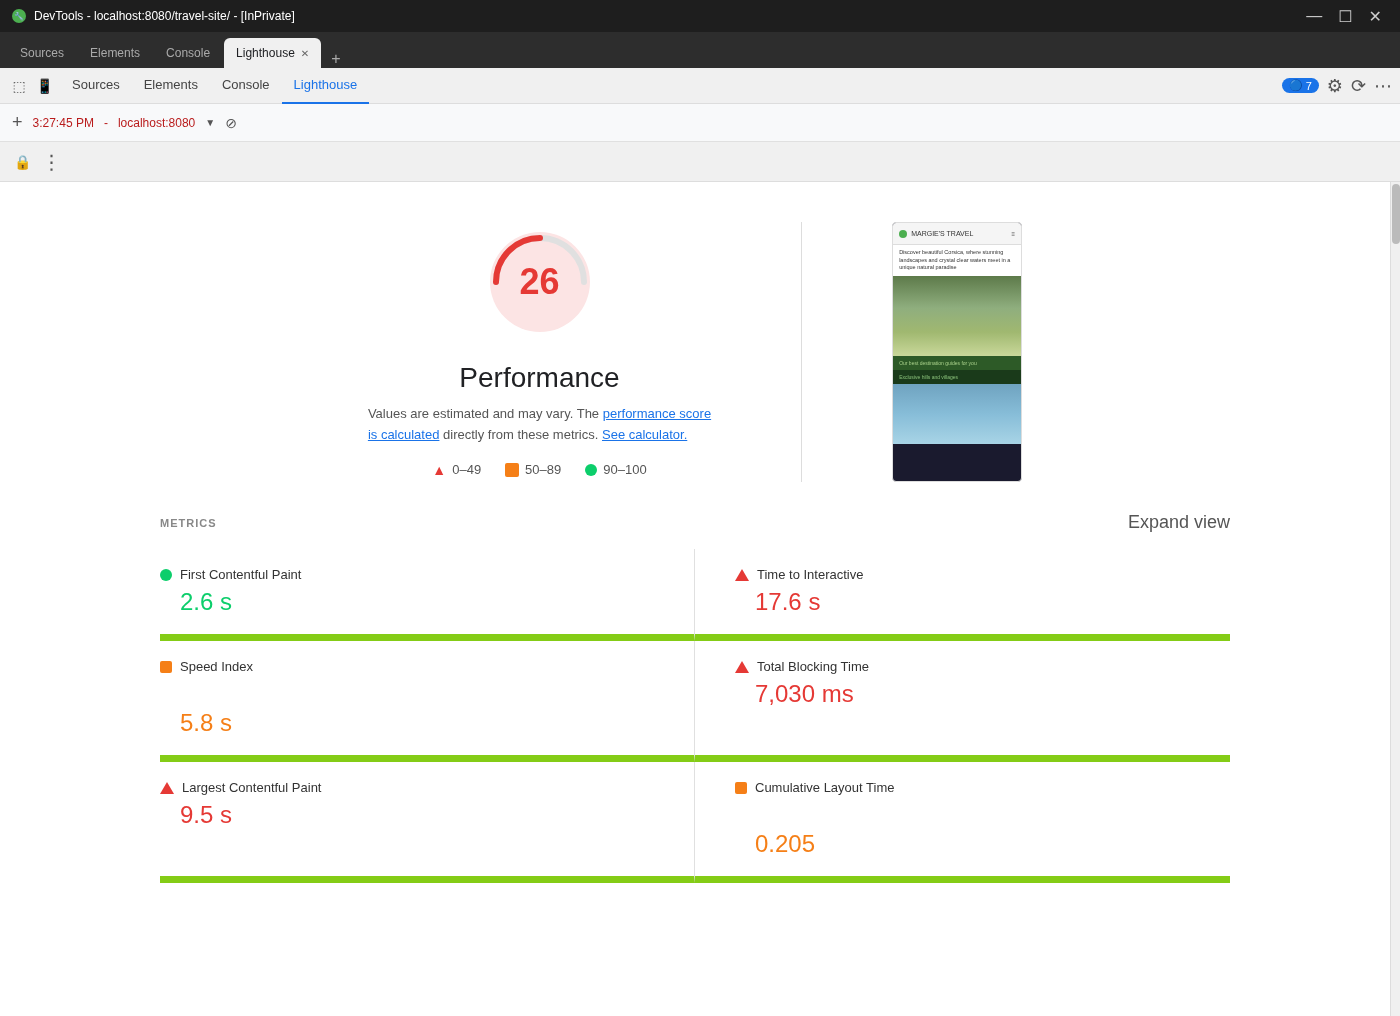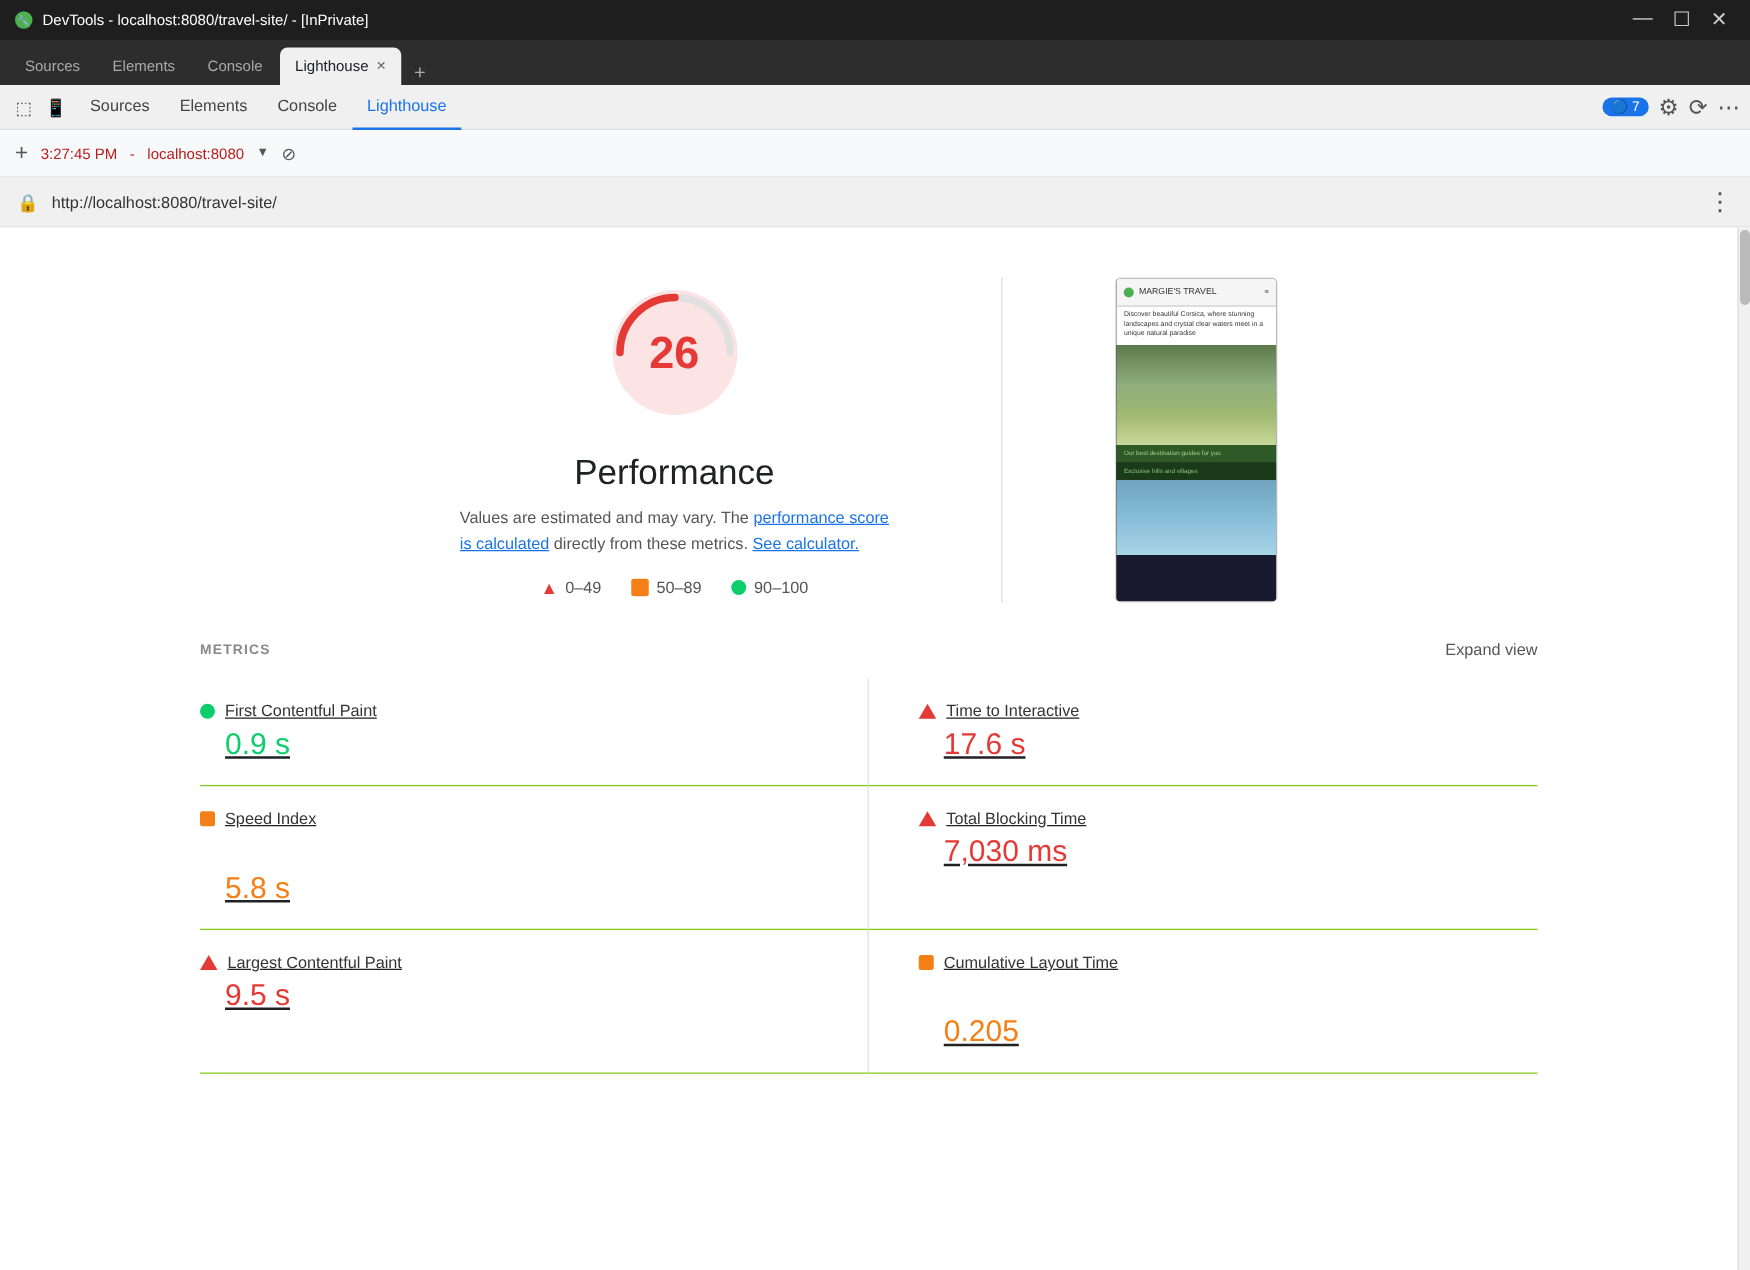--- a/index.html
+++ b/index.html
@@ -292,35 +292,34 @@
 
     .metrics-title {
       font-size: 11px;
       font-weight: 700;
       color: #888;
       letter-spacing: 1px;
       text-transform: uppercase;
     }
 
     .expand-view {
-      font-size: 13px;
+      font-size: 18px;
       color: #555;
       cursor: pointer;
     }
 
     .metrics-grid {
       display: grid;
       grid-template-columns: 1fr 1fr;
       gap: 0;
     }
 
     .metric-item {
       padding: 18px 20px;
-      border-bottom: 1px solid #84cc16;
-      text-decoration: underline;
+      border-bottom: 7px solid #84cc16;
     }
 
     .metric-item:nth-child(odd) {
       border-right: 1px solid #e0e0e0;
       padding-left: 0;
     }
 
     .metric-item:nth-child(even) {
       padding-left: 40px;
     }
@@ -424,21 +423,20 @@
   <span class="url-add">+</span>
   <span class="url-time">3:27:45 PM</span>
   <span class="url-time"> - </span>
   <span class="url-time">localhost:8080</span>
   <span class="url-dropdown">▼</span>
   <span class="url-stop">⊘</span>
 </div>
 
 <div class="address-bar">
   <span class="address-icon">🔒</span>
-  <span class="address-url">http://localhost:8080/travel-site/</span>
   <span class="address-menu">⋮</span>
 </div>
 
 <div class="main-content">
   <div class="content-area">
 
     <div class="score-section">
 
       <div class="score-left">
 
@@ -512,21 +510,21 @@
         <span class="expand-view">Expand view</span>
       </div>
 
       <div class="metrics-grid">
 
         <div class="metric-item">
           <div class="metric-name-row">
             <div class="metric-icon-green"></div>
             <span class="metric-name">First Contentful Paint</span>
           </div>
-          <div class="metric-value green">0.9 s</div>
+          <div class="metric-value green">2.6 s</div>
         </div>
 
         <div class="metric-item">
           <div class="metric-name-row">
             <div class="metric-icon-red"></div>
             <span class="metric-name">Time to Interactive</span>
           </div>
           <div class="metric-value red">17.6 s</div>
         </div>
 

